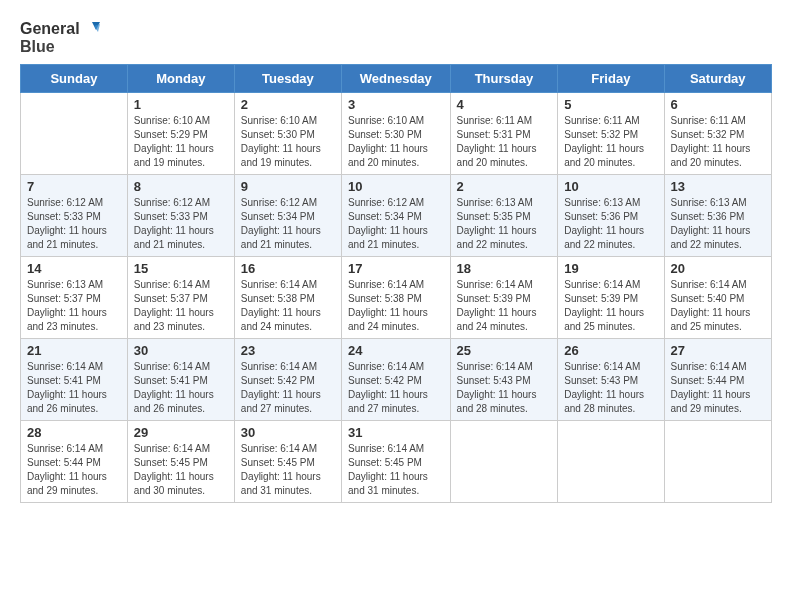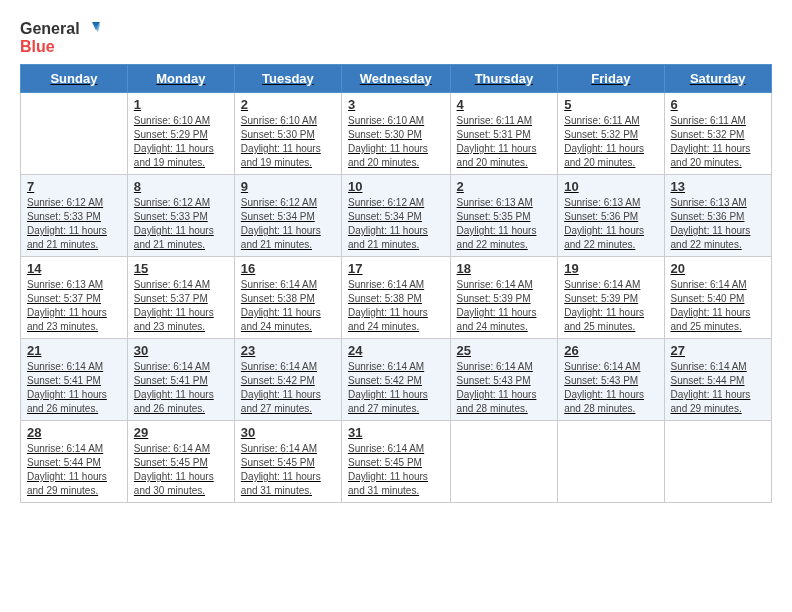--- a/index.html
+++ b/index.html
@@ -32,21 +32,20 @@
     .subtitle {
       font-size: 14px;
       color: #333;
       margin-top: 2px;
     }
     .calendar-table {
       width: 100%;
       border-collapse: collapse;
       margin-top: 8px;
       border: 1px solid #ccc;
-      text-decoration: underline;
     }
     .calendar-table th {
       background-color: #3a7abf;
       color: white;
       font-size: 13px;
       font-weight: bold;
       padding: 6px 8px;
       text-align: center;
       border: 1px solid #5090cc;
     }
@@ -85,21 +84,21 @@
 <div class="header">
   <div class="logo">
   <div style="display:flex;flex-direction:column;align-items:flex-start;">
     <div style="display:flex;align-items:center;gap:2px;justify-content:center;">
       <span style="font-size:16px;font-weight:bold;color:#333;">General</span>
       <svg width="18" height="18" viewBox="0 0 18 18">
         <polygon points="10,2 18,2 14,10" fill="#1a6aad"></polygon>
         <polygon points="12,6 18,4 16,12" fill="#3a8fd0" opacity="0.7"></polygon>
       </svg>
     </div>
-    <span style="font-size:16px;font-weight:bold;color:#ef4444;">Blue</span>
+    <span style="font-size:16px;font-weight:bold;color:#404040;">Blue</span>
   </div>
 </div>
   <div class="title-block">
     <div class="month-title"></div>
     <div class="subtitle"></div>
   </div>
 </div>
 
 <table class="calendar-table">
   <thead>

